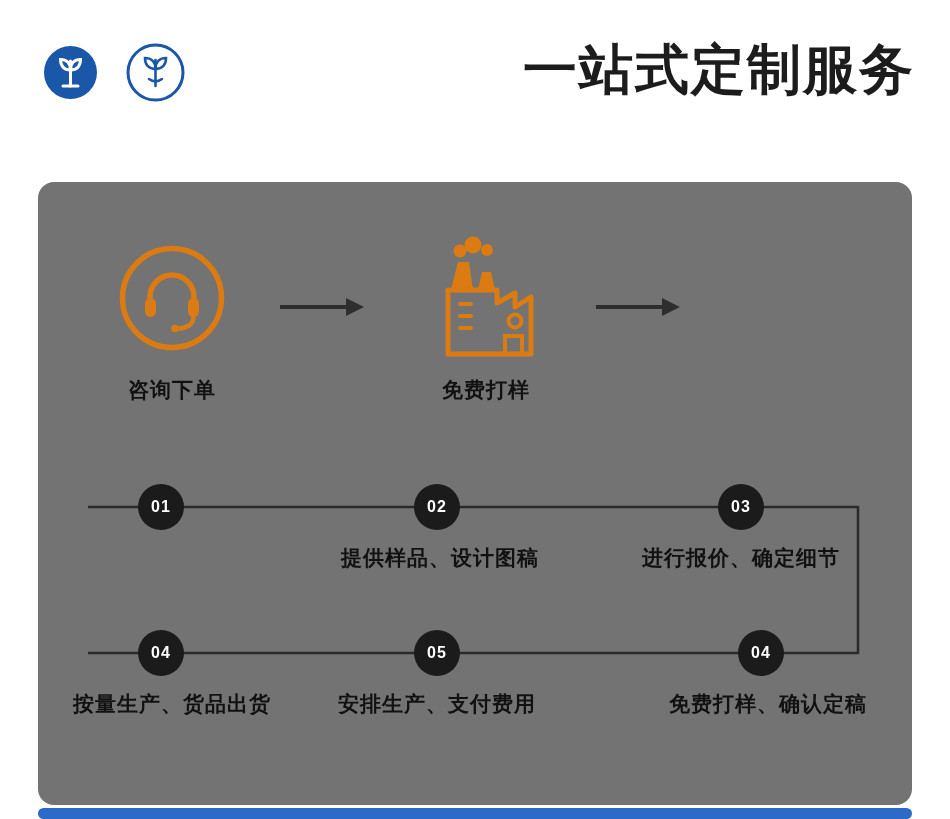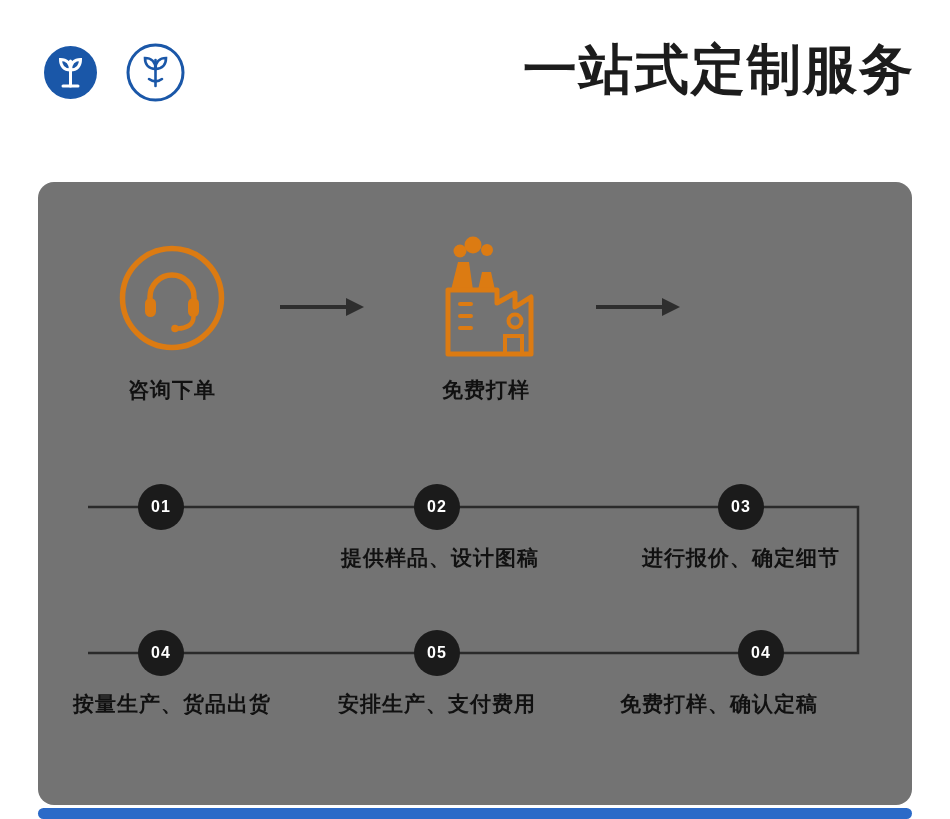--- a/index.html
+++ b/index.html
@@ -38,21 +38,21 @@
                 display:flex; align-items:center; justify-content:center; letter-spacing:1px; }
   .c01 { left:100px; top:302px; } .c02 { left:376px; top:302px;text-align:right; } .c03 { left:680px; top:302px; }
   .c06 { left:100px; top:448px; } .c05 { left:376px; top:448px; } .c04 { left:700px; top:448px; }
   .flow-label { position:absolute; font-size:21px; font-weight:bold; color:#111;
                 text-align:center; letter-spacing:1px; }
   .l01 { left:23px;  top:362px; width:200px; }
   .l02 { left:252px; top:362px; width:300px;text-align:center; }
   .l03 { left:553px; top:362px; width:300px; }
   .l06 { left:0px;   top:508px; width:268px; }
   .l05 { left:249px; top:508px; width:300px; }
-  .l04 { left:531px; top:508px; width:300px; }
+  .l04 { left:580px; top:508px; width:300px; }
 
   
   .footer-bar { position:absolute; left:38px; top:808px; width:874px; height:11px;
                 background:#2b6ac8; border-radius:6px; }
 </style>
 </head>
 <body>
 
 <div class="page">
 

